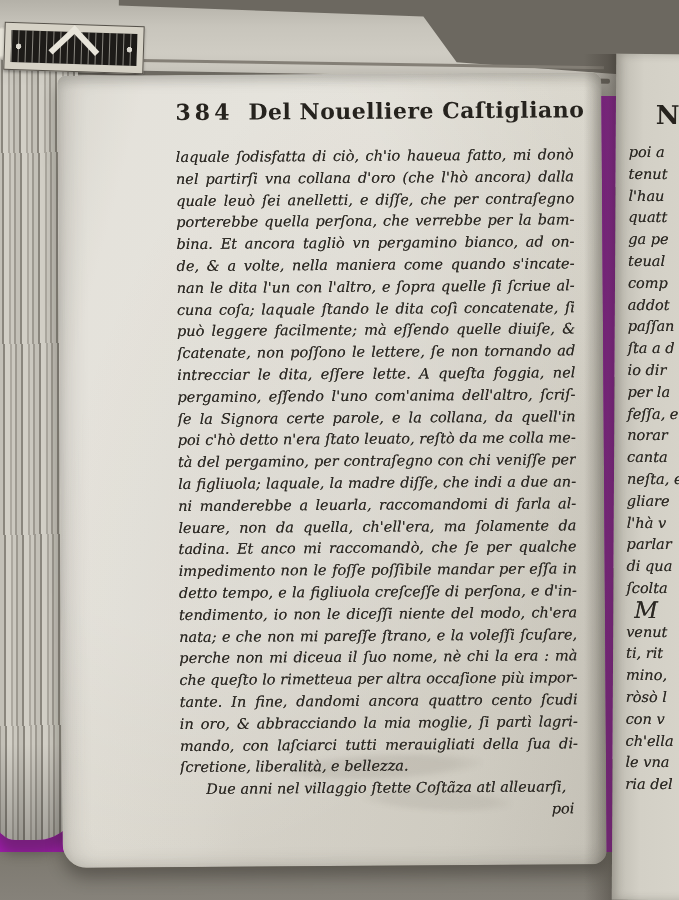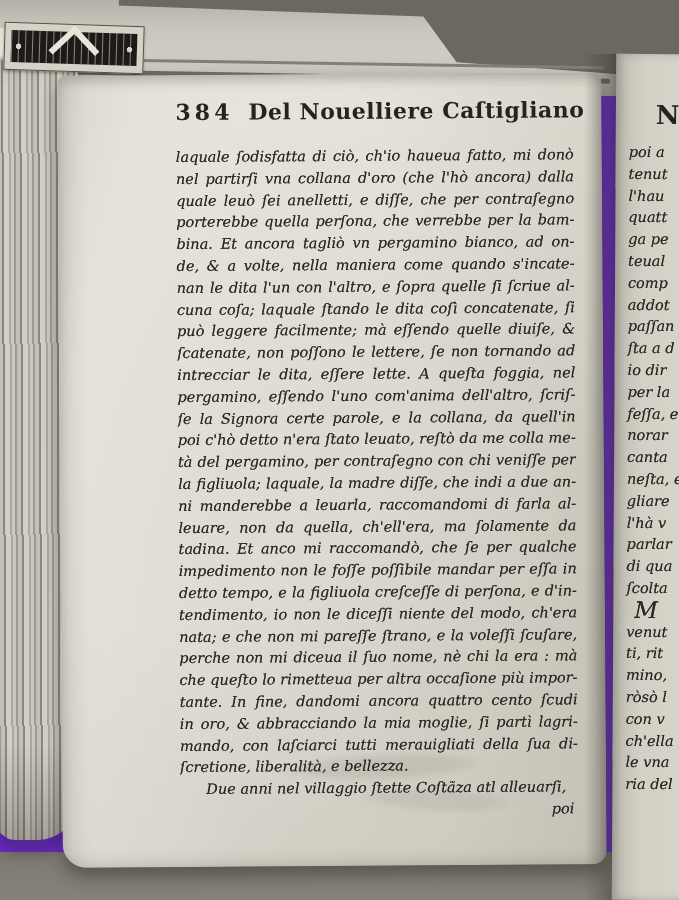--- a/index.html
+++ b/index.html
@@ -1,17 +1,17 @@
 <!DOCTYPE html>
 <html><head>
 <meta charset="utf-8">
 <style>
   html,body{margin:0;padding:0;}
   .scene{position:relative;width:679px;height:900px;overflow:hidden;
-         background:#6d28d9;font-family:"DejaVu Serif","Liberation Serif",serif;}
+         background:#a21caf;font-family:"DejaVu Serif","Liberation Serif",serif;}
 
   
   .top-light{position:absolute;left:0;top:0;width:679px;height:96px;z-index:1;
              background:linear-gradient(180deg,#b4b1a8 0,#c8c5bc 28%,#cfccc3 55%,#bdbab1 100%);}
   .head-dark-band{position:absolute;left:118px;top:-4px;width:565px;height:84px;z-index:2;
              background:linear-gradient(90deg,#83randomness7f76 0,#6e6a62 45%,#5f5b54 100%);
              background-color:#6c6860;
              clip-path:polygon(0 0,100% 0,100% 94%,60% 78%,54% 24%,0 16%);
              transform:rotate(0.8deg);}
   .head-line1{position:absolute;left:56px;top:62px;width:548px;height:3px;z-index:2;

